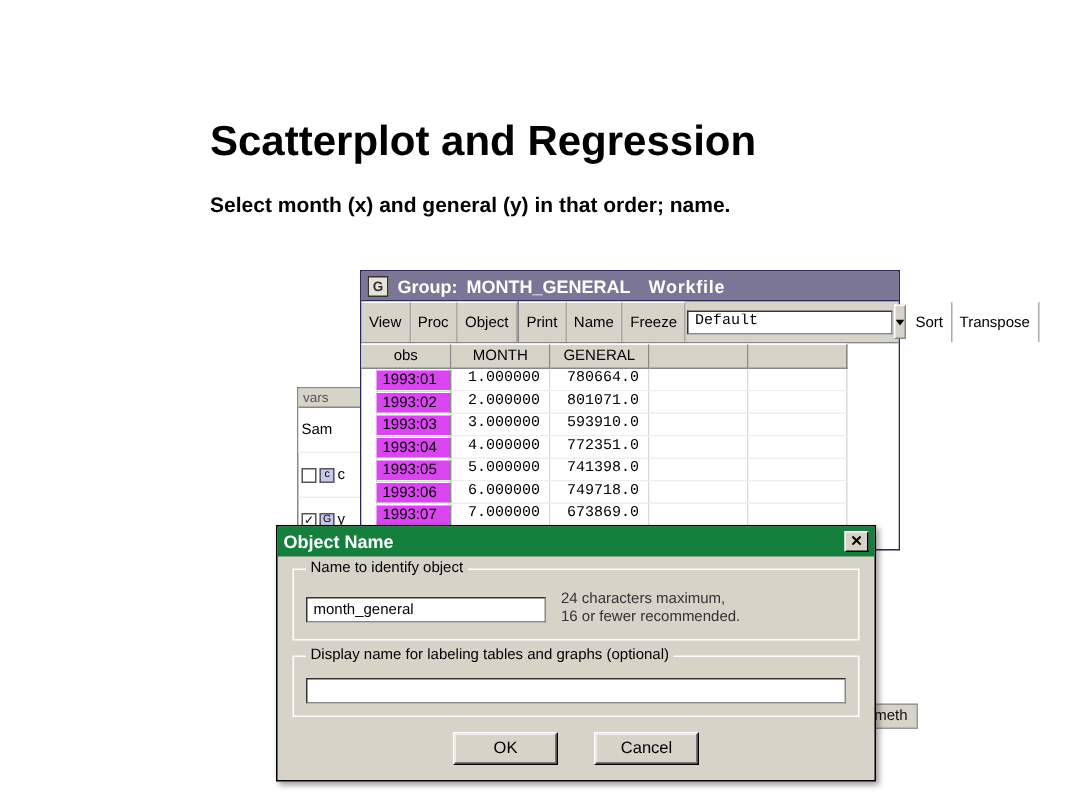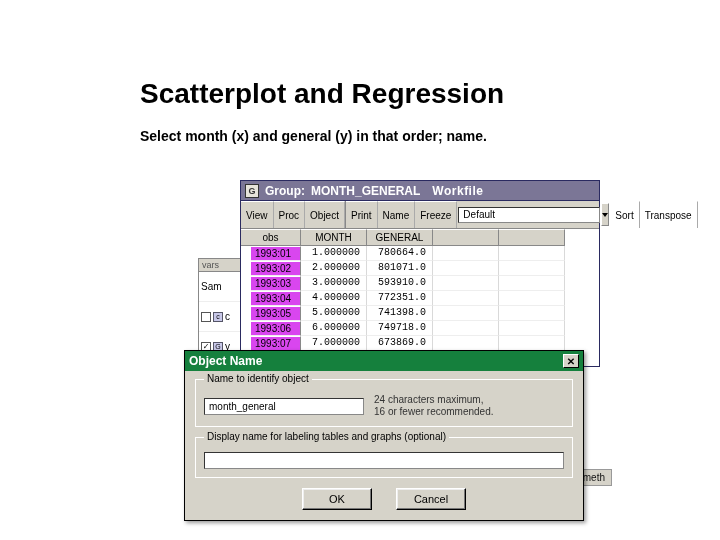--- a/index.html
+++ b/index.html
@@ -65,21 +65,21 @@
   }
   .tb-btn {
     padding: 0 5px;
     display: flex; align-items: center;
     border-right: 1px solid #aaa;
     border-top: 1px solid #fff;
     cursor: default;
   }
   .tb-sep { width: 4px; border-right: 1px solid #888; }
   .tb-default {
-    font-family: Liberation Sans, sans-serif; font-size: 10px;
+    font-family: Liberation Mono, monospace; font-size: 10px;
     background: #fff; border: 1px inset #888;
     height: 16px; padding: 0 4px;
     margin: 2px 1px; align-self: center;
   }
   .tb-drop {
     width: 14px;
     display: flex; align-items: center; justify-content: center;
     border: 1px solid #888; border-top-color:#fff; border-left-color:#fff;
     margin: 2px 1px 2px 0;
     background:#d6d3c9;

